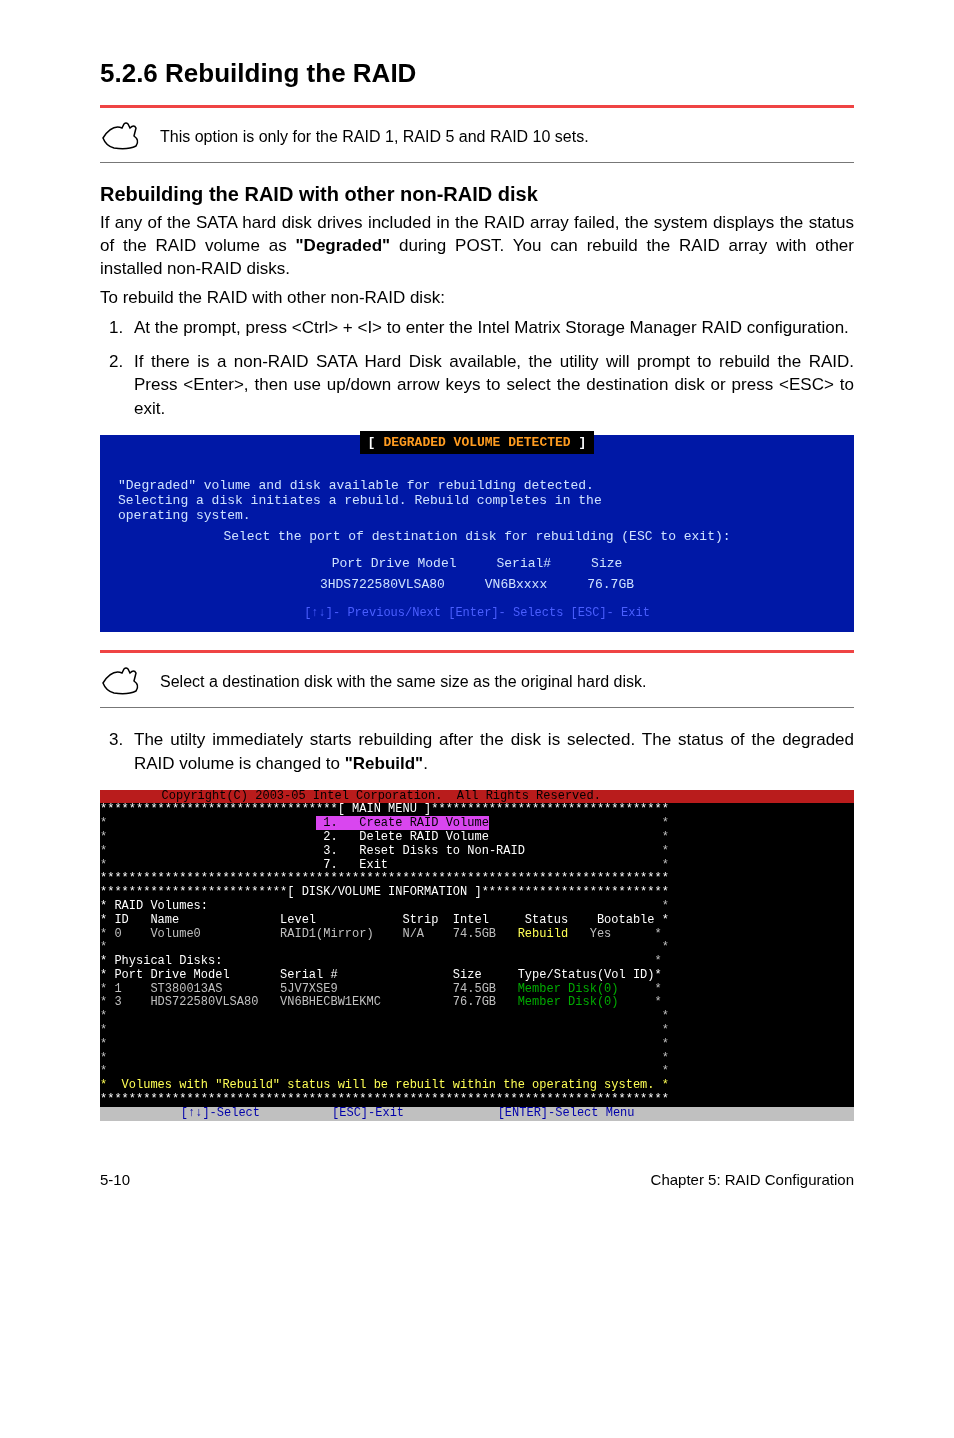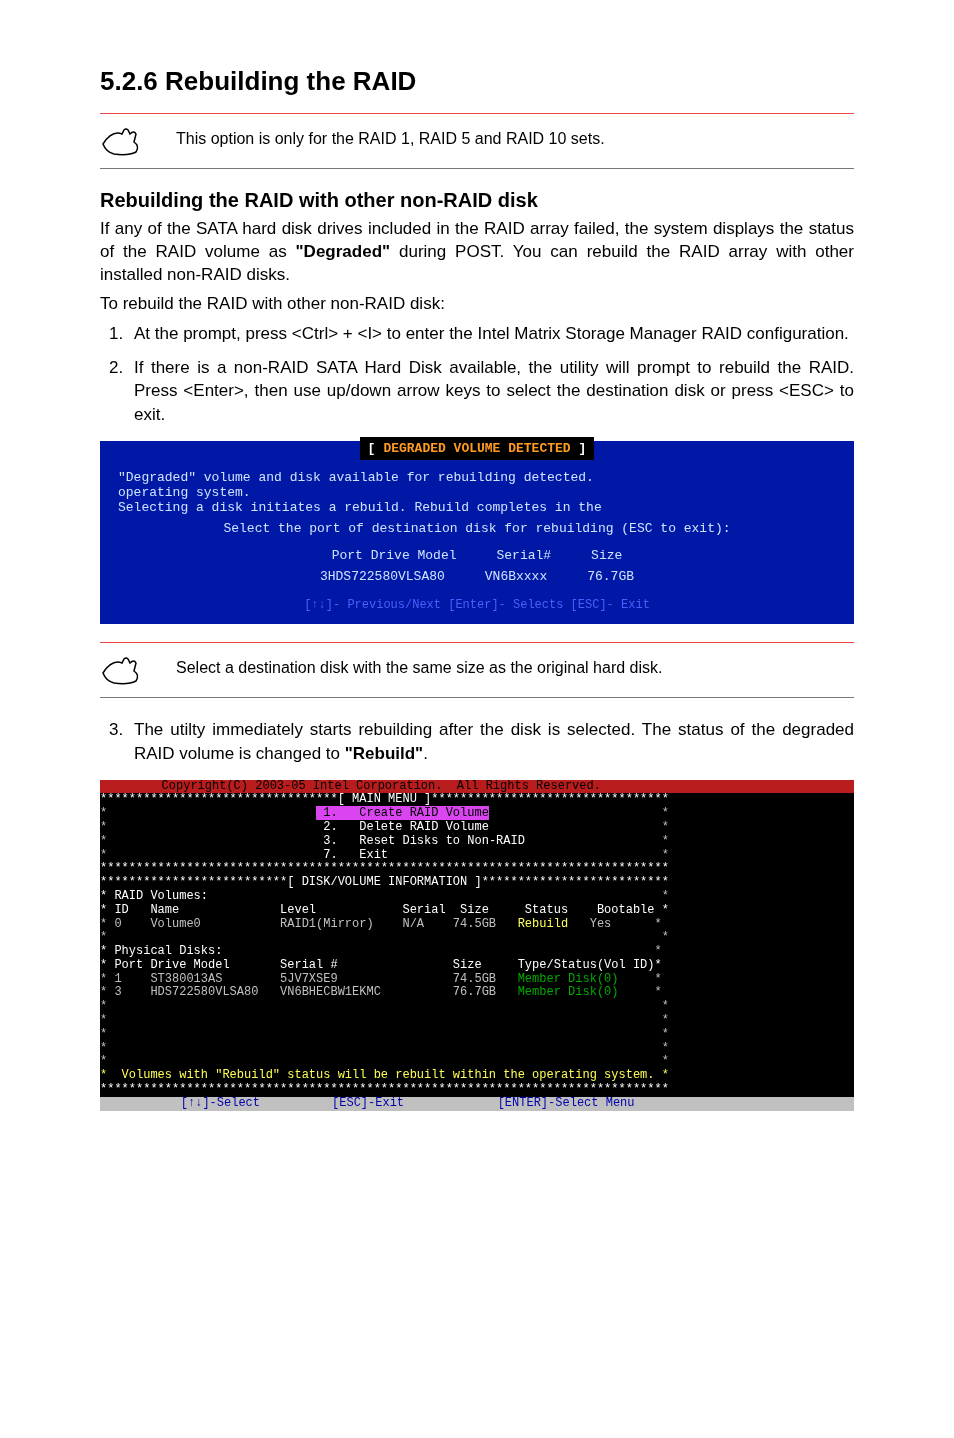--- a/index.html
+++ b/index.html
@@ -9,27 +9,27 @@
     background: #fff;
     color: #000;
     width: 954px;
   }
   .page {
     padding: 50px 100px 30px 100px;
   }
   h2.section-title {
     font-size: 26px;
     font-weight: bold;
-    margin: 16px 0 16px 0;
+    margin: 8px 0 16px 0;
   }
   .note-row {
     display: flex;
-    align-items: flex-start;
-    gap: 32px;
-    border-top: 1px solid #ef4444;
+    align-items: center;
+    gap: 16px;
+    border-top: 3px solid #ef4444;
     border-bottom: 1px solid #777;
     padding: 10px 0;
     margin-bottom: 20px;
   }
   .note-icon {
     flex: 0 0 44px;
     height: 34px;
     display:flex;
     align-items:center;
     justify-content:center;
@@ -69,21 +69,21 @@
     font-family: "Courier New", monospace;
     font-size: 13px;
     padding: 16px 18px 8px 18px;
     border-top: 4px solid #0018a6;
     border-bottom: 4px solid #0018a6;
     margin: 10px 0 18px 0;
     position: relative;
   }
   .blue-term .titlebar {
     text-align: center;
-    margin: -24px auto 10px auto;
+    margin: -24px auto 24px auto;
   }
   .blue-term .titlebar span {
     background: #000;
     padding: 2px 8px;
     color: #ff9c20;
     font-weight: bold;
     display: inline-block;
   }
   .blue-term .titlebar span b { color: #ffffff; }
   .blue-term .row { white-space: pre; }
@@ -166,22 +166,22 @@
   <ol class="steps">
     <li>At the prompt, press &lt;Ctrl&gt; + &lt;I&gt; to enter the Intel Matrix Storage Manager RAID configuration.</li>
     <li>If there is a non-RAID SATA Hard Disk available, the utility will prompt to rebuild the RAID. Press &lt;Enter&gt;, then use up/down arrow keys to select the destination disk or press &lt;ESC&gt; to exit.</li>
   </ol>
 
   <div class="blue-term">
     <div class="titlebar">
       <span><b>[</b><span>DEGRADED VOLUME DETECTED</span><b>]</b></span>
     </div>
     <div class="row">"Degraded" volume and disk available for rebuilding detected.</div>
+    <div class="row">Selecting a disk initiates a rebuild. Rebuild completes in the</div>
     <div class="row">operating system.</div>
-    <div class="row">Selecting a disk initiates a rebuild. Rebuild completes in the</div>
     <div class="row" style="height:6px"></div>
     <div class="row center">Select the port of destination disk for rebuilding (ESC to exit):</div>
     <div class="row" style="height:6px"></div>
     <div class="cols">
       <span>Port Drive Model</span>
       <span>Serial#</span>
       <span>Size</span>
     </div>
     <div class="cols">
       <span>3HDS722580VLSA80</span>
@@ -207,30 +207,34 @@
   </ol>
 
   <div class="bios"><div class="topbar">        Copyright(C) 2003-05 Intel Corporation.  All Rights Reserved.         </div><span class="white">*********************************[ MAIN MENU ]*********************************</span>
 *                             <span class="hl"> 1.   Create RAID Volume</span>                        *
 *                             <span class="white"> 2.   Delete RAID Volume</span>                        *
 *                             <span class="white"> 3.   Reset Disks to Non-RAID</span>                   *
 *                             <span class="white"> 7.   Exit</span>                                      *
 <span class="white">*******************************************************************************</span>
 <span class="white">**************************[ DISK/VOLUME INFORMATION ]**************************</span>
 <span class="white">* RAID Volumes:</span>                                                               *
-<span class="white">* ID   Name              Level            Serial  Size     Status    Bootable *</span>
+<span class="white">* ID   Name              Level            Strip  Intel     Status    Bootable *</span>
 * 0    Volume0           RAID1(Mirror)    N/A    74.5GB   <span class="yellow">Rebuild</span>   Yes      *
 *                                                                             *
 <span class="white">* Physical Disks:</span>                                                            *
 <span class="white">* Port Drive Model       Serial #                Size     Type/Status(Vol ID)*</span>
 * 1    ST380013AS        5JV7XSE9                74.5GB   <span class="green">Member Disk(0)</span>     *
 * 3    HDS722580VLSA80   VN6BHECBW1EKMC          76.7GB   <span class="green">Member Disk(0)</span>     *
 *                                                                             *
 *                                                                             *
 *                                                                             *
 *                                                                             *
 *                                                                             *
 <span class="yellow">*  Volumes with "Rebuild" status will be rebuilt within the operating system. *</span>
 <span class="white">*******************************************************************************</span>
 <div class="bottombar">         [↑↓]-Select          [ESC]-Exit             [ENTER]-Select Menu        </div></div>
 
+  <div class="footer">
+    <span>5-10</span>
+    <span>Chapter 5: RAID Configuration</span>
+  </div>
 
 </div>
 
 </body></html>

